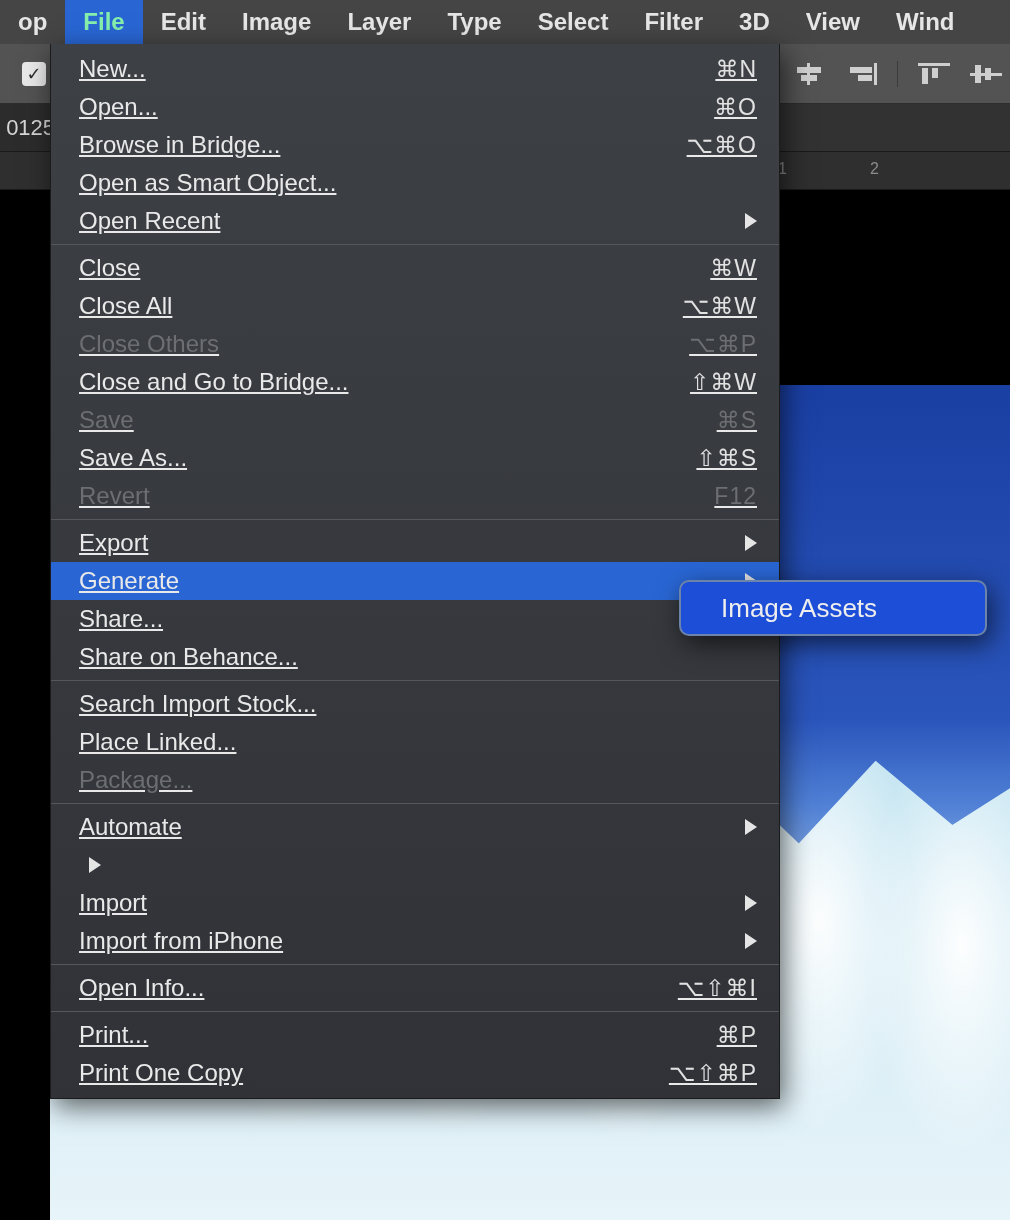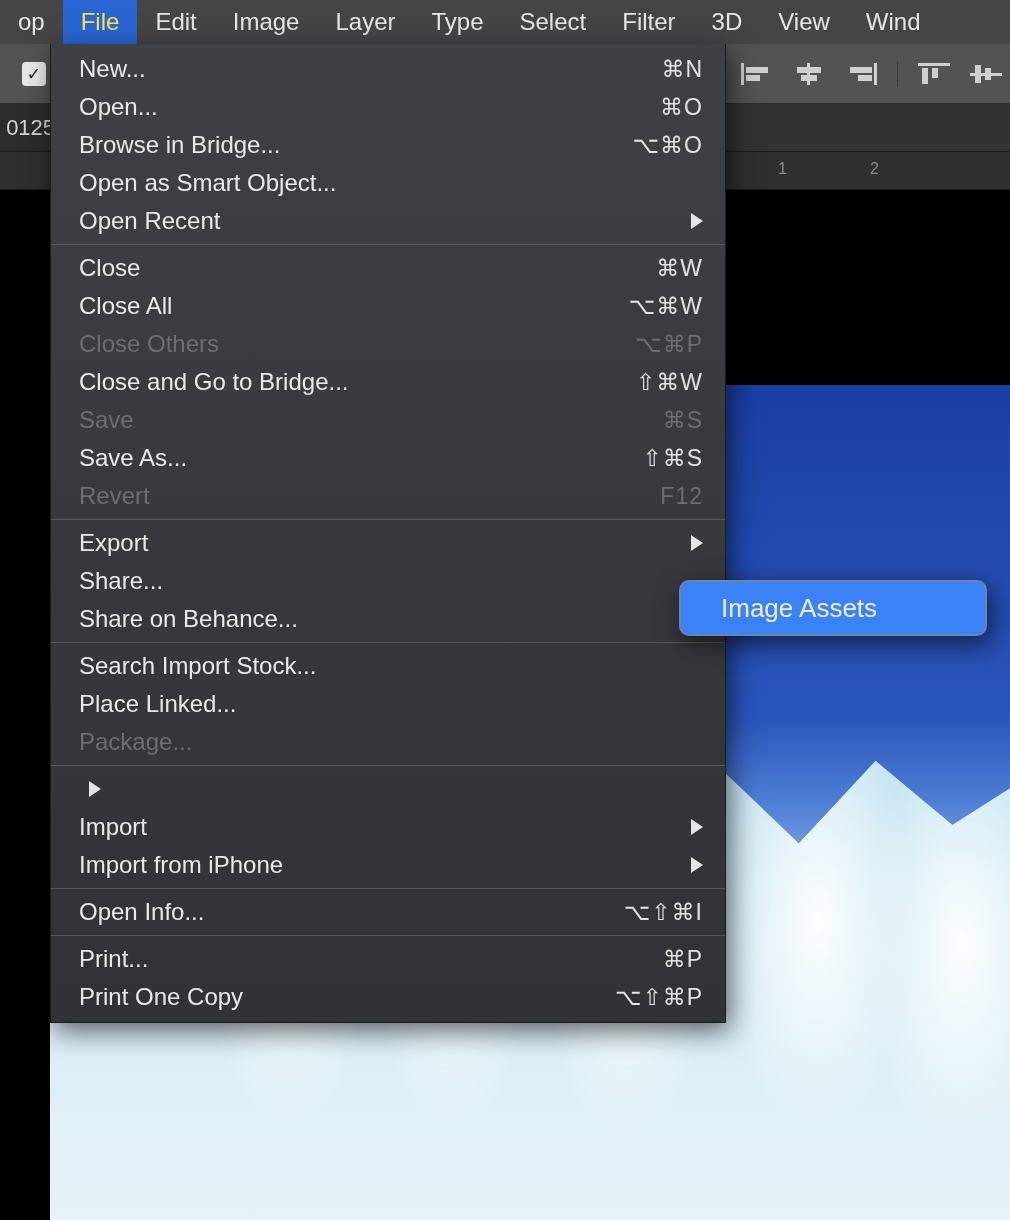--- a/index.html
+++ b/index.html
@@ -28,25 +28,26 @@
       font-size: 24px;
       position: relative;
       z-index: 10;
     }
 
     .menubar-item {
       display: flex;
       align-items: center;
       padding: 12px 18px;
       white-space: nowrap;
+      font-weight: bold;
     }
 
     .menubar-item.active {
       background: #2966d4;
-      color: #fde047;
+      color: #86efac;
     }
 
     .toolbar-strip {
       height: 60px;
       background: #535353;
       display:flex;
       align-items:center;
       position:relative;
       z-index:5;
       border-bottom:1px solid #2d2d2d;
@@ -147,29 +148,30 @@
         radial-gradient(140px 300px at 95% 40%, rgba(255,255,255,0.95), transparent 70%),
         linear-gradient(#c7e6f2 0%, #e7f4f9 100%);
       clip-path: polygon(0% 45%, 6% 35%, 12% 25%, 18% 12%, 24% 28%, 30% 8%, 36% 24%, 42% 6%, 48% 22%, 54% 4%, 62% 20%, 70% 2%, 78% 18%, 86% 0%, 94% 14%, 100% 6%, 100% 100%, 0% 100%);
     }
 
     
     .dropdown {
       position: absolute;
       left: 50px;
       top: 44px;
-      width: 676px;
+      width: 730px;
       background: linear-gradient(#3d4045, #303237);
       color: #e9e9e9;
       font-size: 24px;
       z-index: 100;
       box-shadow: 4px 8px 26px rgba(0,0,0,0.6);
       border: 1px solid #1b1b1b;
       border-top:none;
       padding: 6px 0;
+      text-decoration: underline;
     }
 
     .menu-item {
       display: flex;
       align-items: center;
       height: 38px;
       padding: 0 22px 0 28px;
     }
 
     .menu-item .lbl { flex: 1; white-space: nowrap; }
@@ -200,21 +202,21 @@
       background: #55575b;
       margin: 4px 0;
     }
 
     
     .submenu {
       position: absolute;
       left: 679px;
       top: 580px;
       width: 308px;
-      background: #3b82f6;
+      background: #1d4ed8;
       border: 2px solid #6d84aa;
       border-radius: 10px;
       color: #eeeeee;
       font-size: 26px;
       padding: 4px 0;
       z-index: 110;
       box-shadow: 4px 8px 26px rgba(0,0,0,0.6);
     }
     .submenu-item {
       display:flex;
@@ -341,38 +343,46 @@
     </div>
     <div class="menu-item disabled">
       <span class="lbl">Revert</span>
       <span class="sc">F12</span>
     </div>
     <div class="sep"></div>
     <div class="menu-item">
       <span class="lbl">Export</span>
       <span class="tri"></span>
     </div>
+    <div class="menu-item highlight">
+      <span class="lbl">Generate</span>
+      <span class="tri"></span>
+    </div>
     <div class="menu-item">
       <span class="lbl">Share...</span>
     </div>
     <div class="menu-item">
       <span class="lbl">Share on Behance...</span>
     </div>
     <div class="sep"></div>
     <div class="menu-item">
       <span class="lbl">Search Import Stock...</span>
     </div>
     <div class="menu-item">
       <span class="lbl">Place Linked...</span>
     </div>
     <div class="menu-item disabled">
       <span class="lbl">Package...</span>
     </div>
     <div class="sep"></div>
     <div class="menu-item">
+      <span class="lbl">Automate</span>
+      <span class="tri"></span>
+    </div>
+    <div class="menu-item">
       <span class="tri"></span>
     </div>
     <div class="menu-item">
       <span class="lbl">Import</span>
       <span class="tri"></span>
     </div>
     <div class="menu-item">
       <span class="lbl">Import from iPhone</span>
       <span class="tri"></span>
     </div>

